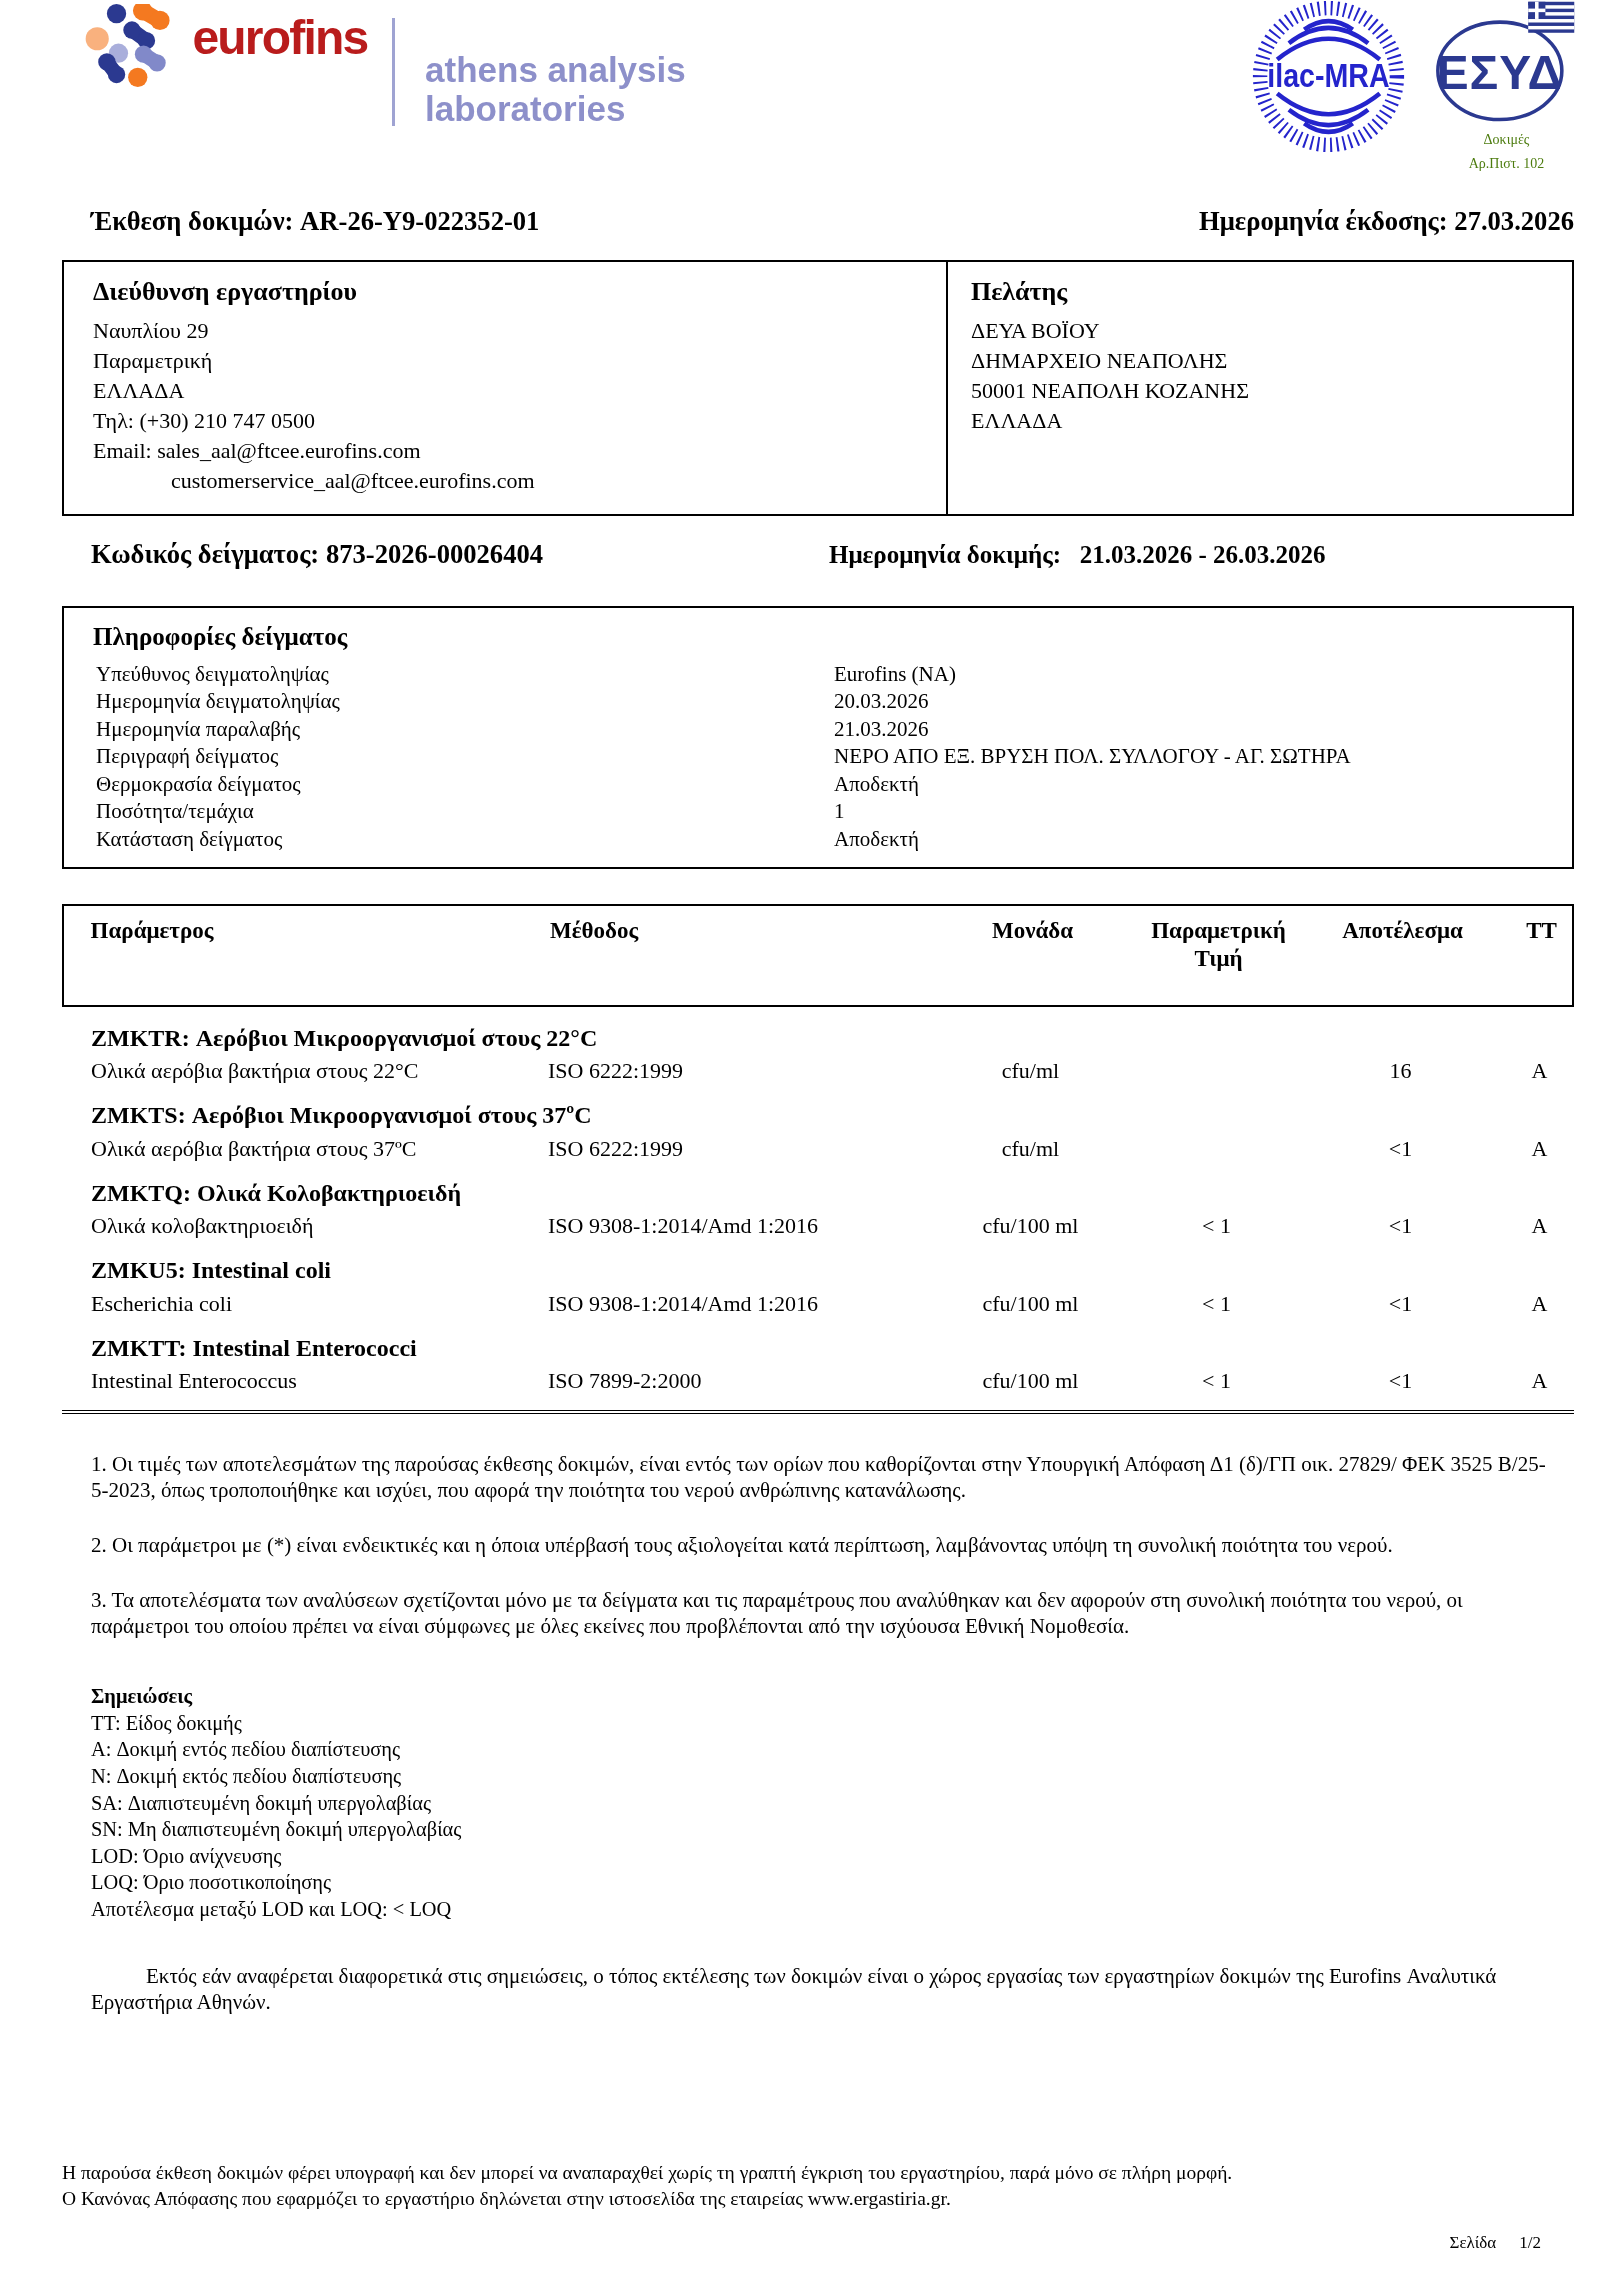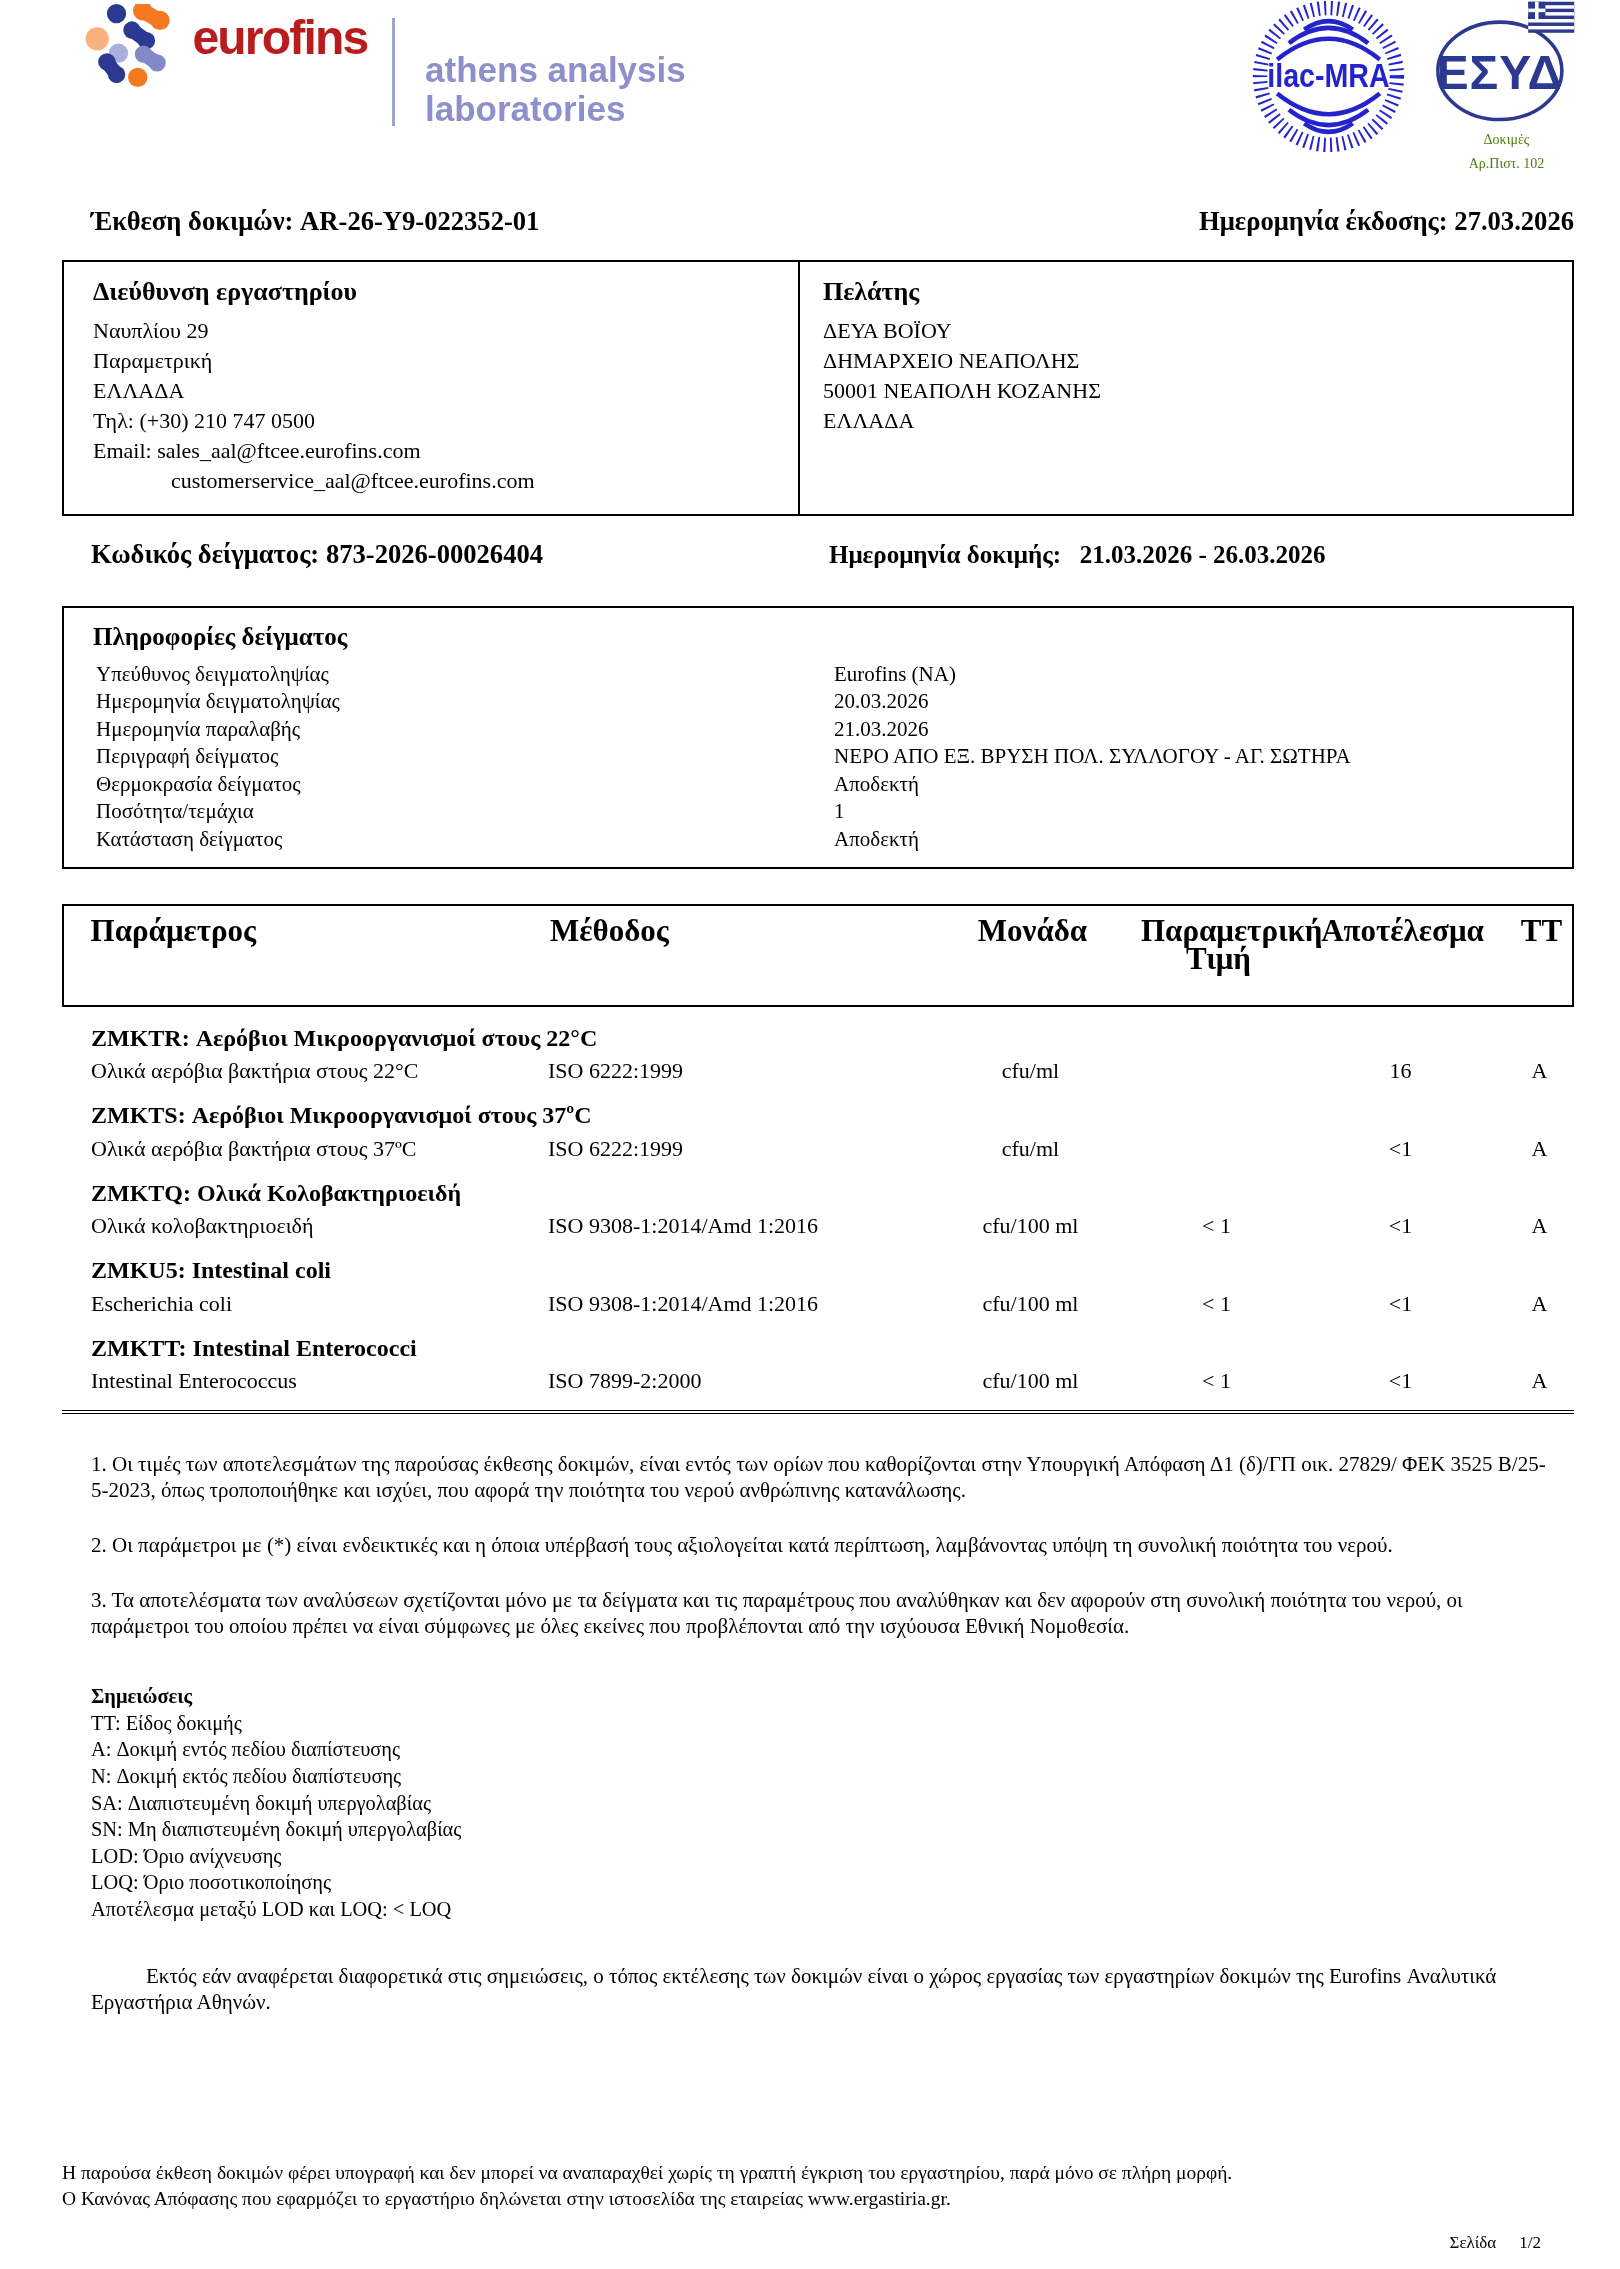--- a/index.html
+++ b/index.html
@@ -41,21 +41,21 @@
   .title-row {
     display: flex; justify-content: space-between;
     margin-top: 16px; padding-left: 29px;
     font-size: 26.6px; font-weight: bold; line-height: 35px;
   }
 
   
   .box { border: 2.7px solid #000; }
   .addr-box { margin-top: 21px; display: flex; }
   .addr-col { padding: 12.4px 16px 17.7px 29px; }
-  .addr-col.lab { width: 736px; border-right: 2.7px solid #000; }
+  .addr-col.lab { width: 884px; border-right: 2.7px solid #000; }
   .addr-col.client { flex: 1; padding-left: 23px; }
   .box-heading { font-size: 26px; font-weight: bold; line-height: 35px; margin-bottom: 7px; }
   .addr-line { font-size: 22px; line-height: 30px; }
   .addr-line.indent { padding-left: 78px; }
 
   
   .code-row { position: relative; margin-top: 23px; height: 46px; }
   .code-main { position: absolute; left: 29px; top: 0; font-size: 26.6px; font-weight: bold; }
   .code-date { position: absolute; left: 767px; top: 1.8px; font-size: 25px; font-weight: bold; }
   .code-date .val { margin-left: 12.4px; }
@@ -63,21 +63,21 @@
   
   .sample-box { margin-top: 21px; padding: 10.6px 0 14px; }
   .sample-box .box-heading { margin: 0 0 7px 29px; font-size: 25px; }
   .field-row { display: flex; padding-left: 32px; font-size: 21px; line-height: 27.5px; }
   .f-label { width: 738px; flex: none; }
   .f-value { flex: 1; }
 
   
   .results { margin-top: 35px; }
   .grid-cols { display: grid; grid-template-columns: 448px 412px 217px 155px 213px 65px; }
-  .thead { border: 2.7px solid #000; padding: 10.6px 0 32px; font-size: 31px; font-weight: bold; line-height: 28px; }
+  .thead { border: 2.7px solid #000; padding: 10.6px 0 32px; font-size: 23px; font-weight: bold; line-height: 28px; }
   .c1 { padding-left: 26.6px; text-align: left; }
   .c2 { padding-left: 38px; text-align: left; }
   .c3, .c4, .c5, .c6 { text-align: center; }
   .tbody { border-bottom: 4.4px double #000; padding: 1.8px 0 10.6px; }
   .group-h { font-size: 24px; font-weight: bold; line-height: 30px; margin: 14px 0 3.5px; padding-left: 29px; }
   .t-row { font-size: 22px; line-height: 30px; margin: 1.8px 0 3.5px; }
   .t-row .c1 { padding-left: 29px; }
 
   
   .notes { margin-top: 37px; padding-left: 29px; padding-right: 26.6px; }

